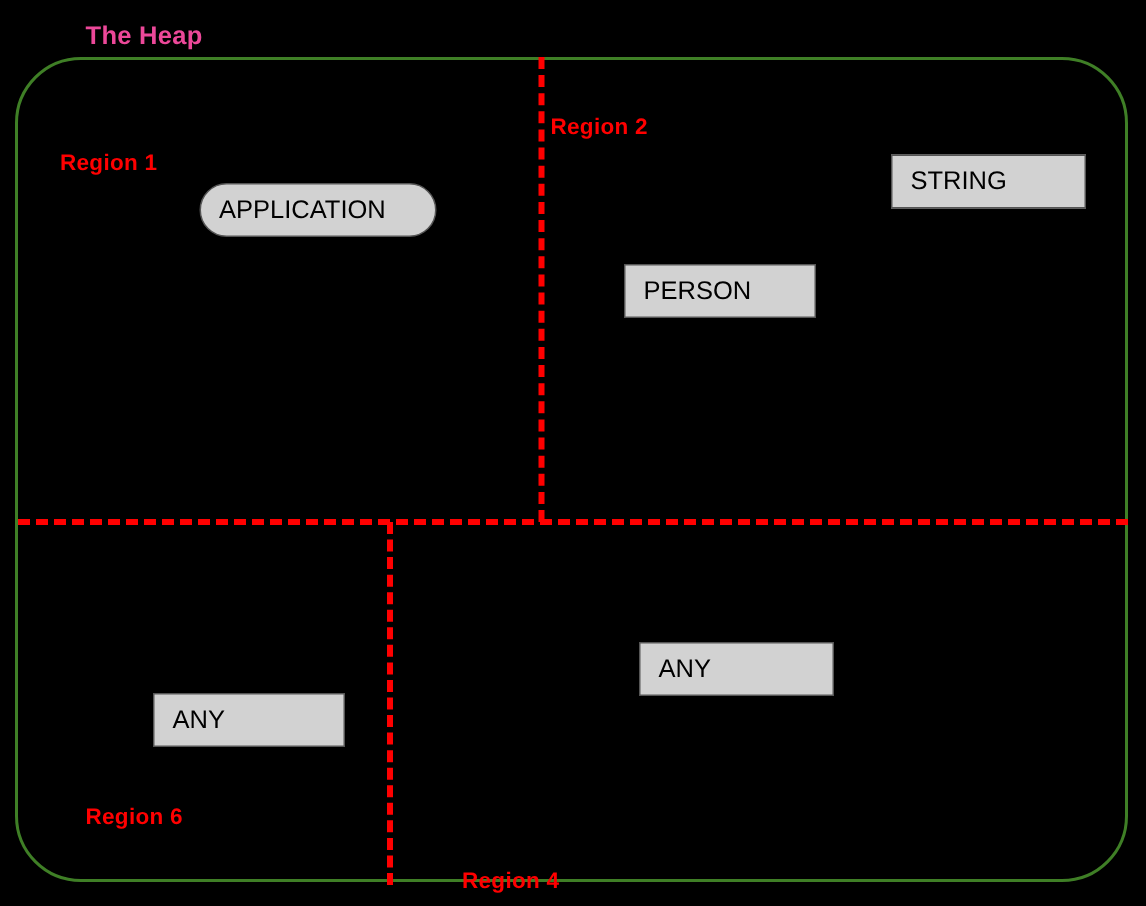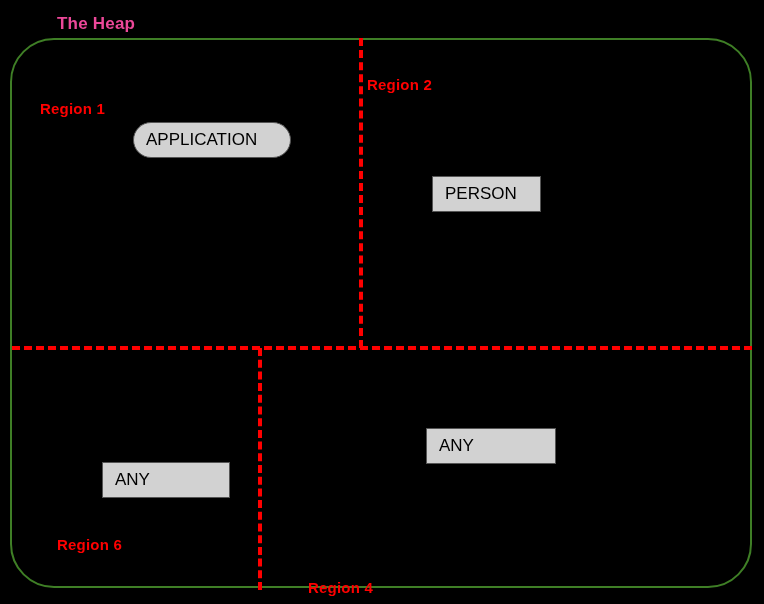--- a/index.html
+++ b/index.html
@@ -86,21 +86,21 @@
     border: 1px solid #555555;
     display: flex;
     align-items: center;
     padding-left: 12px;
     font-size: 17px;
     color: #000000;
     white-space: nowrap;
   }
   .obj-box.application { left: 133px; top: 122px; width: 158px; height: 36px; border-radius: 18px; }
   .obj-box.string      { left: 594px; top: 103px; width: 130px; height: 36px; }
-  .obj-box.person      { left: 432px; top: 176px; width: 109px; height: 36px; }
+  .obj-box.person      { left: 416px; top: 176px; width: 128px; height: 36px; }
   .obj-box.any-r4      { left: 426px; top: 428px; width: 130px; height: 36px; }
   .obj-box.any-r3      { left: 102px; top: 462px; width: 128px; height: 36px; }
 </style>
 </head>
 <body>
 
 <div id="diagram-canvas">
 
   <div class="heap-title">The Heap</div>
 
@@ -111,17 +111,18 @@
   <div class="divider divider-v-bottom"></div>
 
   <div class="divider divider-h"></div>
 
   <div class="region-label r1">Region 1</div>
   <div class="region-label r2">Region 2</div>
   <div class="region-label r3">Region 6</div>
   <div class="region-label r4">Region 4</div>
 
   <div class="obj-box application">APPLICATION</div>
+  <div class="obj-box string">STRING</div>
   <div class="obj-box person">PERSON</div>
   <div class="obj-box any-r4">ANY</div>
   <div class="obj-box any-r3">ANY</div>
 
 </div>
 
 </body></html>

